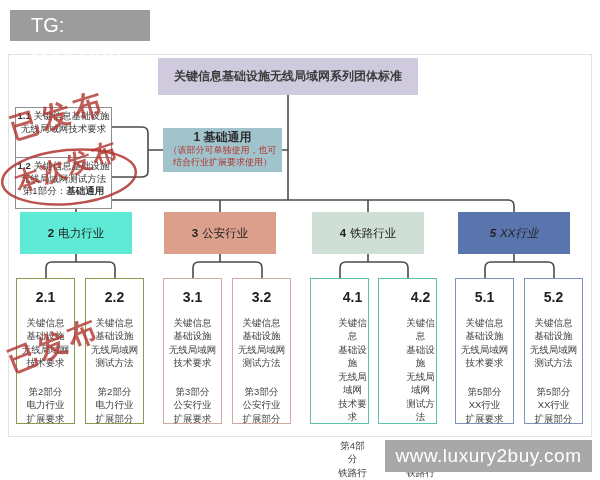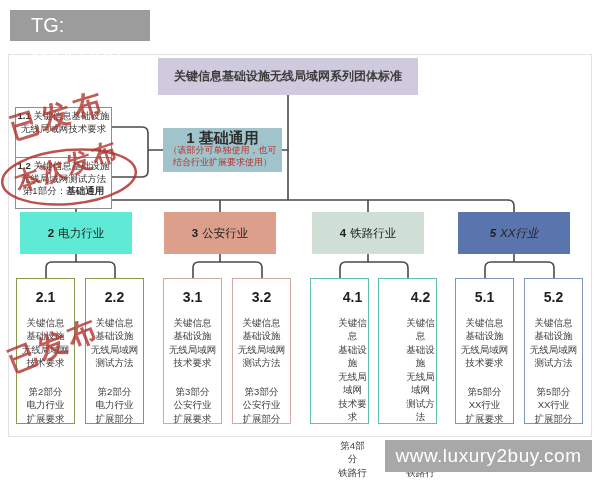--- a/index.html
+++ b/index.html
@@ -19,21 +19,21 @@
   .bx { position:absolute; z-index:2; text-align:center; color:#333; }
 
   .title-box { left:158px; top:58px; width:260px; height:37px; background:#d0cade;
     font-size:12px; font-weight:600; line-height:37px; color:#3c3c3c; }
 
   .p1box { left:15px; width:97px; height:52px; background:#fff; border:1.5px solid #8f8f8f;
     font-size:9.5px; line-height:12.5px; padding-top:2px; }
   .p1box.one { top:107px; } .p1box.two { top:157px; }
 
   .general-box { left:163px; top:128px; width:119px; height:44px; background:#a0c3cc; padding-top:3px; }
-  .general-box .gh { font-size:15px; font-weight:bold; color:#2e2e2e; line-height:13px; }
+  .general-box .gh { font-size:12px; font-weight:bold; color:#2e2e2e; line-height:13px; }
   .general-box .gn { font-size:9px; color:#b5342c; line-height:12px; }
 
   .ind { top:212px; width:112px; height:42px; font-size:11.5px; line-height:42px; color:#222; }
   .ind b { margin-right:4px; }
   .ind.power   { left:20px;  background:#5eead4; }
   .ind.police  { left:164px; background:#dc9f8c; }
   .ind.railway { left:312px; background:#cfdfd6; }
   .ind.xx      { left:458px; background:#5a75ae; color:#1e1e1e;font-style:italic; }
 
   .sub { top:278px; width:59px; height:146px; background:#fff; font-size:9.5px;

